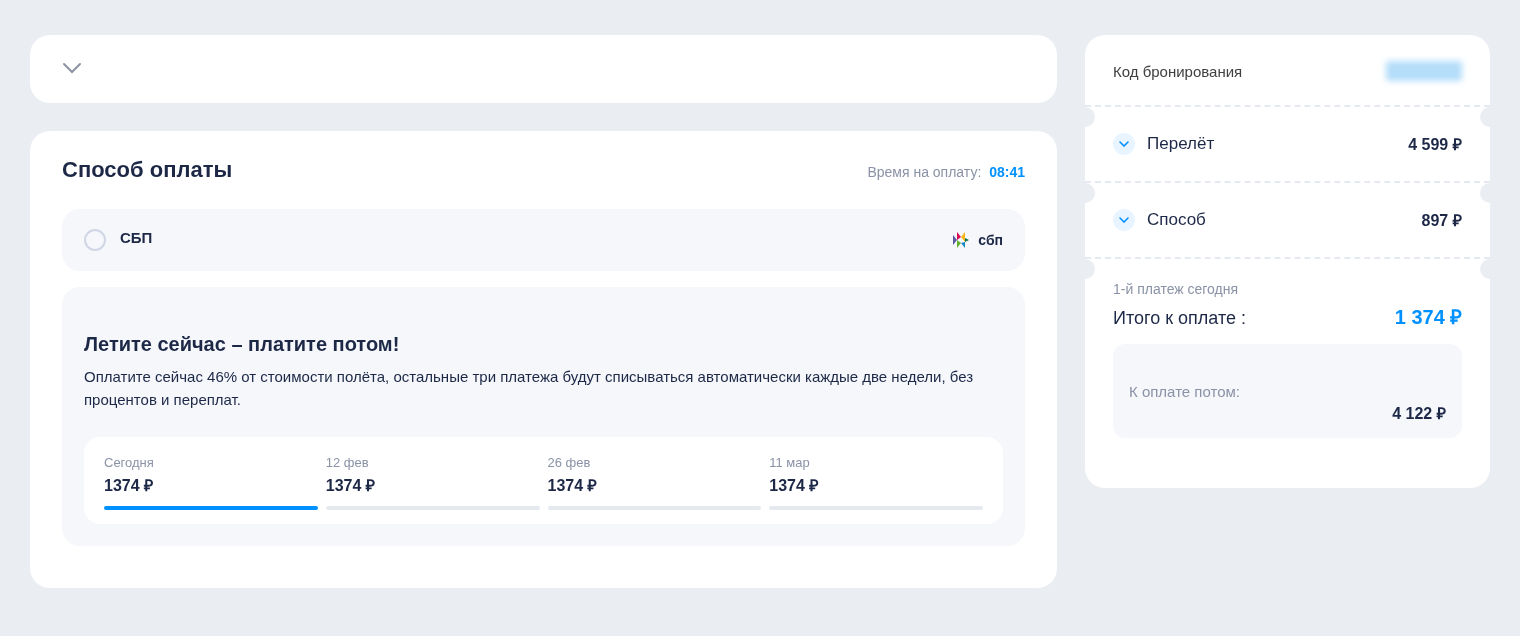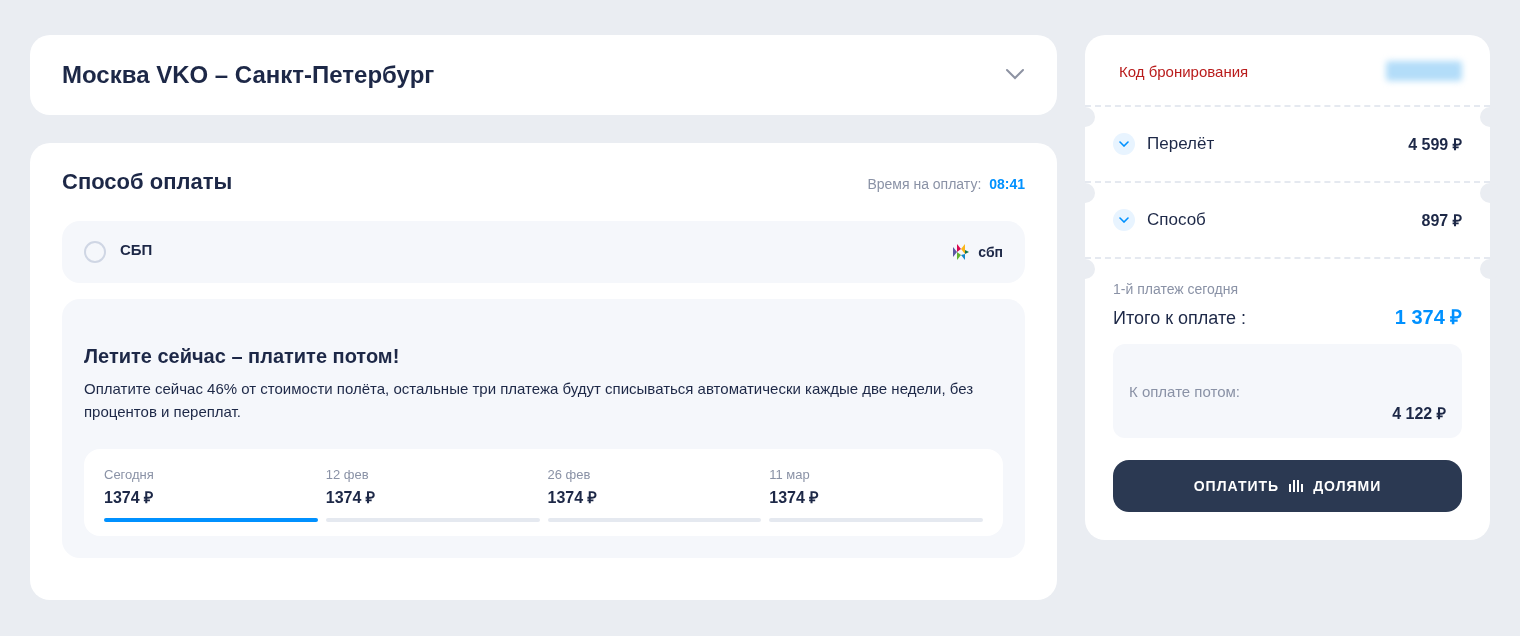--- a/index.html
+++ b/index.html
@@ -92,21 +92,21 @@
     content: '';
     position: absolute;
     width: 20px; height: 20px;
     background: #eaedf2;
     border-radius: 50%;
   }
   .side-notch::before { left: -10px; }
   .side-notch::after { right: -10px; }
 
   .booking-row { display: flex; justify-content: space-between; align-items: center; margin-bottom: 24px; }
-  .booking-label { font-size: 15px; color: #b91c1c; margin-left: 6px; }
+  .booking-label { font-size: 15px; color: #404040; }
   .booking-code { width: 76px; height: 20px; background: #b3ddf9; filter: blur(3px); border-radius: 3px; }
 
   .divider { border-top: 2px dashed #e5e9f0; margin: 0 -28px; position: relative; height: 0; }
 
   .sum-row {
     display: flex; align-items: center; justify-content: space-between;
     padding: 26px 0;
   }
   .sum-left { display: flex; align-items: center; gap: 12px; }
   .expand-btn {
@@ -145,21 +145,20 @@
 
   .rub { font-family: Arial, sans-serif; }
 </style>
 </head>
 <body>
 
 <div class="container">
   <div class="main-col">
 
     <div class="card route-card">
-      <div class="route-title">Москва VKO – Санкт-Петербург</div>
       <span class="chevron">
         <svg width="20" height="12" viewBox="0 0 20 12" fill="none">
             <path d="M2 2L10 10L18 2" stroke="currentColor" stroke-width="2" stroke-linecap="round"></path>
           </svg>
       </span>
     </div>
 
     <div class="card">
       <div class="pay-header">
         <div class="pay-title">Способ оплаты</div>
@@ -259,26 +258,16 @@
       <div class="total-row">
         <span class="total-label">Итого к оплате :</span>
         <span class="total-val rub">1 374 ₽</span>
       </div>
 
       <div class="later-row">
         <span class="later-label">К оплате потом:</span>
         <span class="later-val rub">4 122 ₽</span>
       </div>
 
-      <button class="pay-button">
-        <span>ОПЛАТИТЬ</span>
-        <span class="bars">
-          <span style="height:8px"></span>
-            <span style="height:12px"></span>
-            <span style="height:12px"></span>
-            <span style="height:8px"></span>
-        </span>
-        <span>ДОЛЯМИ</span>
-      </button>
 
     </div>
   </div>
 </div>
 
 </body></html>

